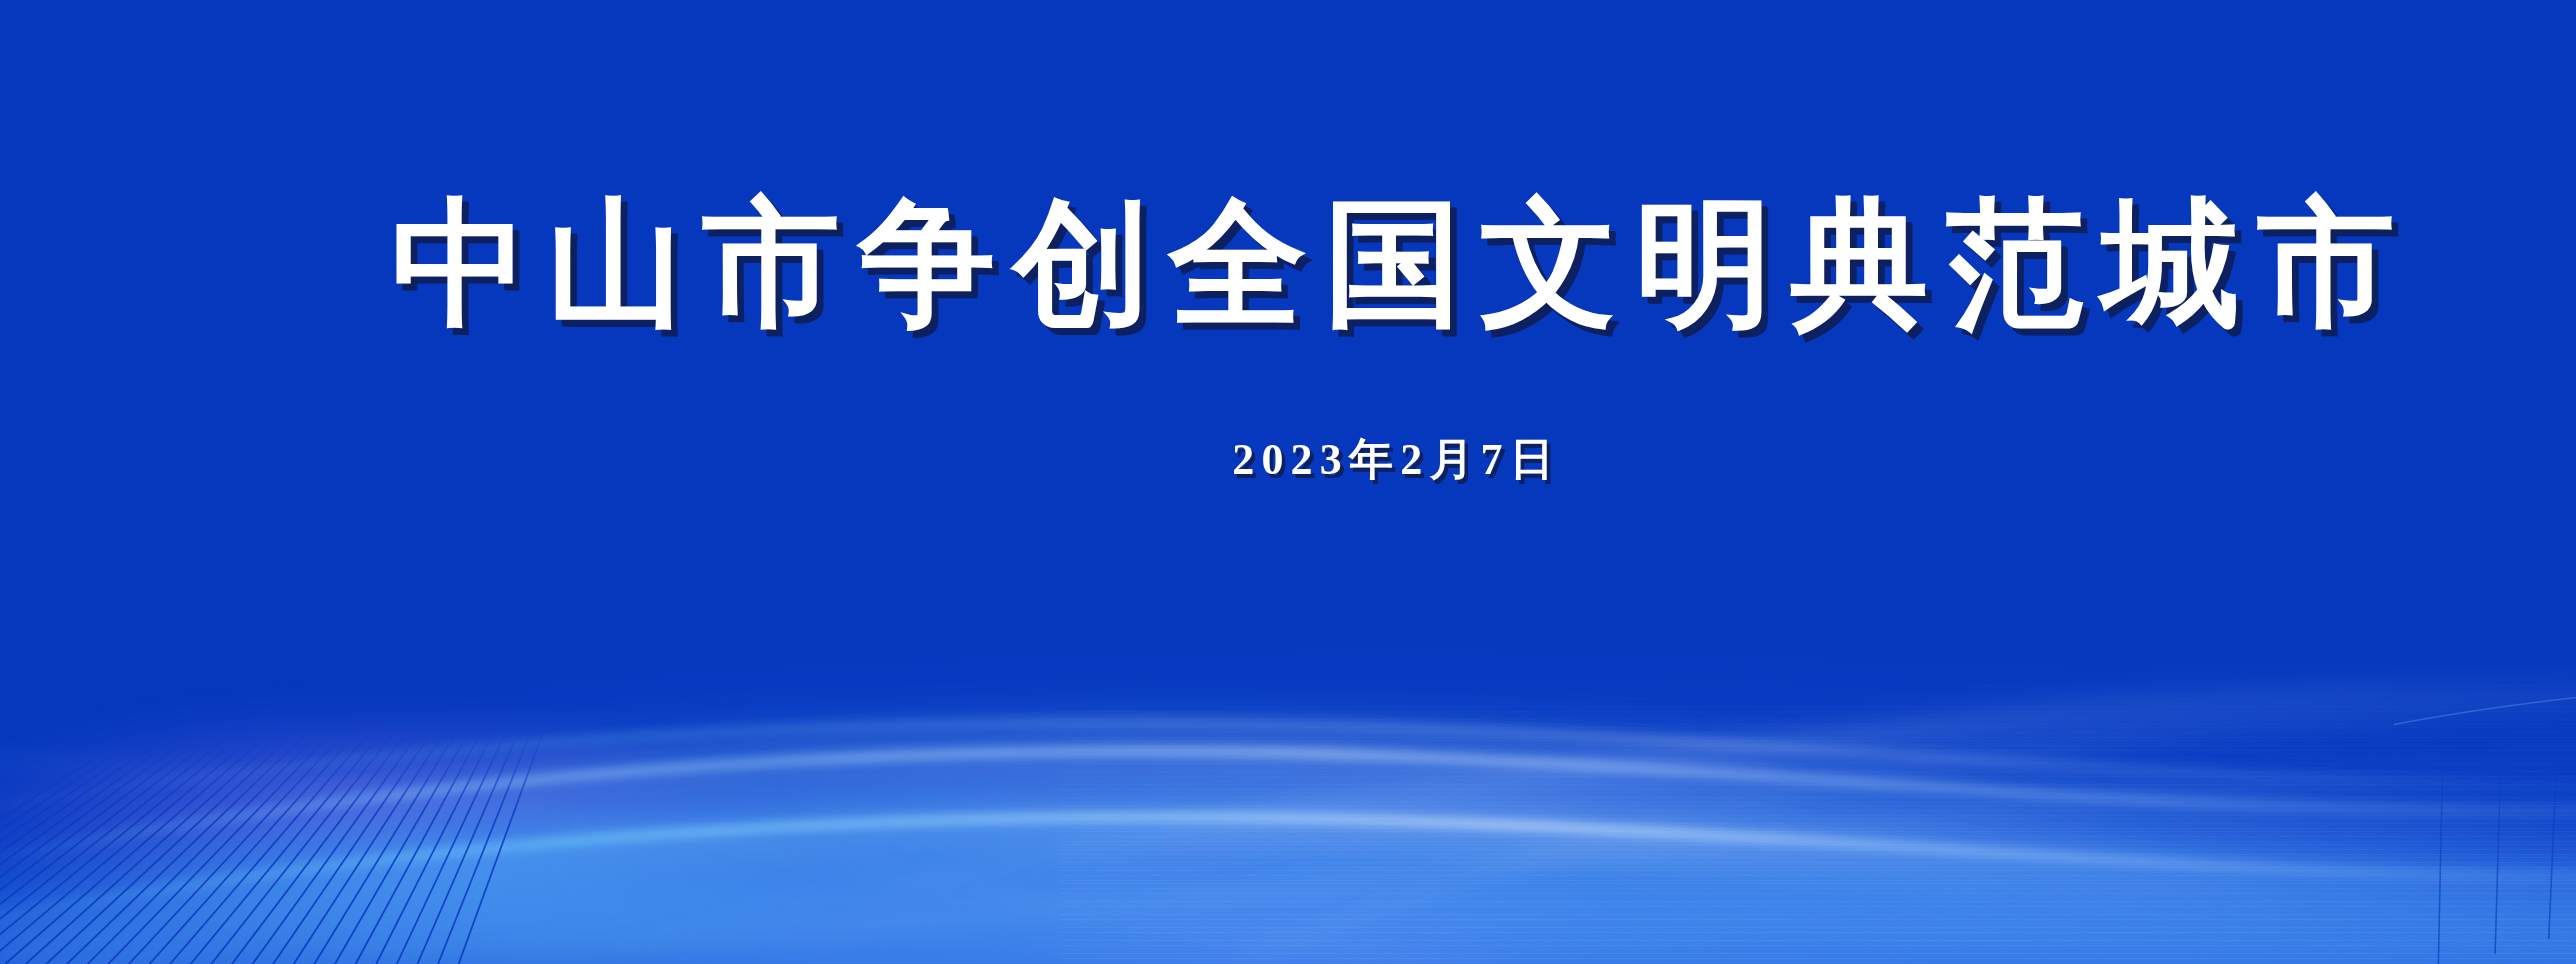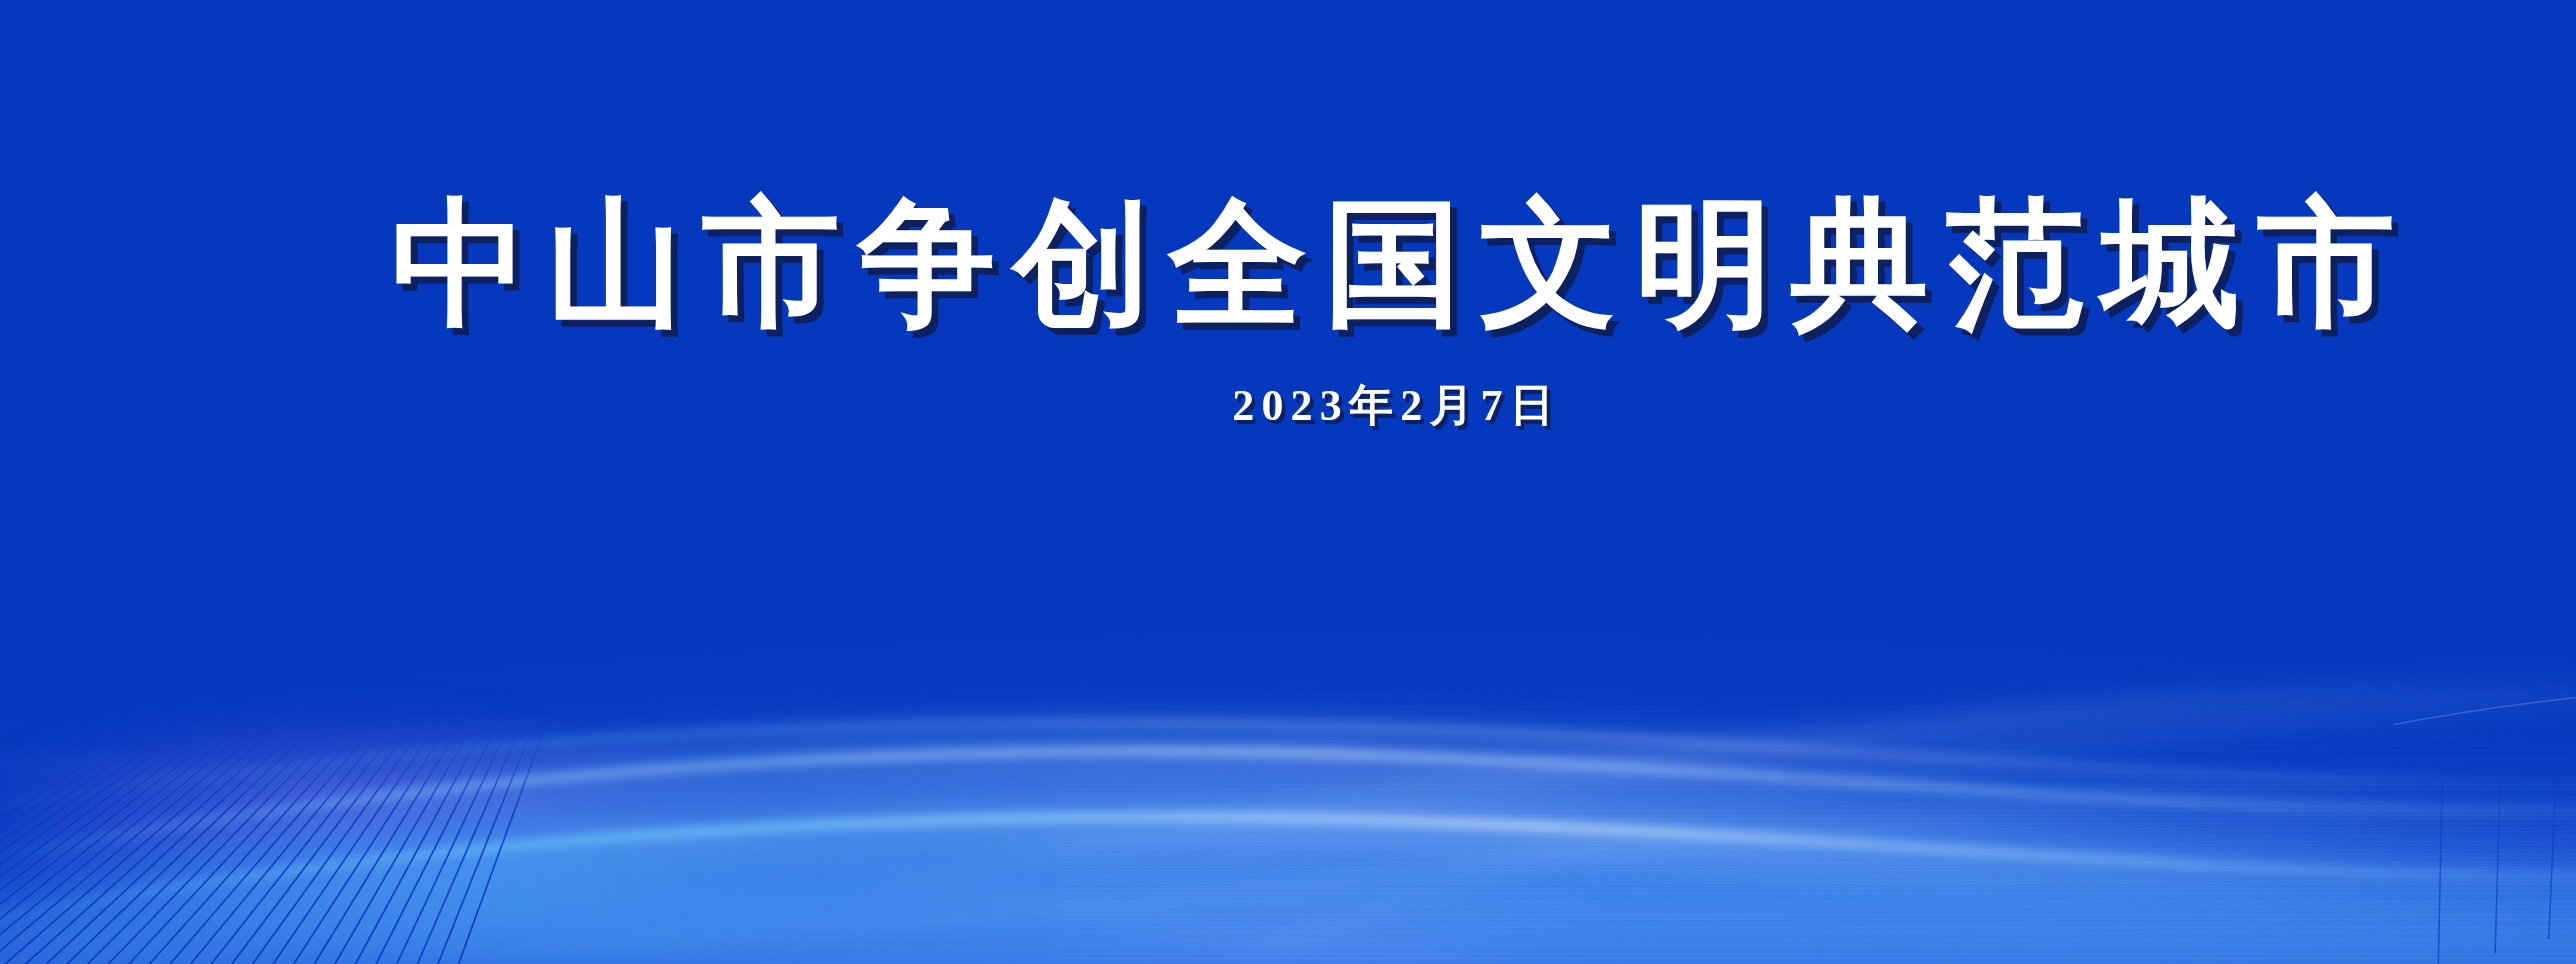--- a/index.html
+++ b/index.html
@@ -128,21 +128,21 @@
     
     text-indent:17.5px;
     white-space:nowrap;
     text-shadow:
        5.7px 6.2px 0 #0d2060,
        6.7px 7.2px 0 rgba(13,32,96,.92);
   }
   .headline-line + .headline-line{ margin-top:33px; }
 
   .date{
-    margin-top:38px;
+    margin-top:92px;
     color:#ffffff;
     font-family:"Liberation Serif","DejaVu Serif",serif;
     font-weight:700;
     font-size:44px;
     letter-spacing:7.2px;
     text-indent:7.2px;
     white-space:nowrap;
     text-shadow:
        3.1px 3.6px 0 #0d2060,
        3.6px 4.1px 0 rgba(13,32,96,.9);

